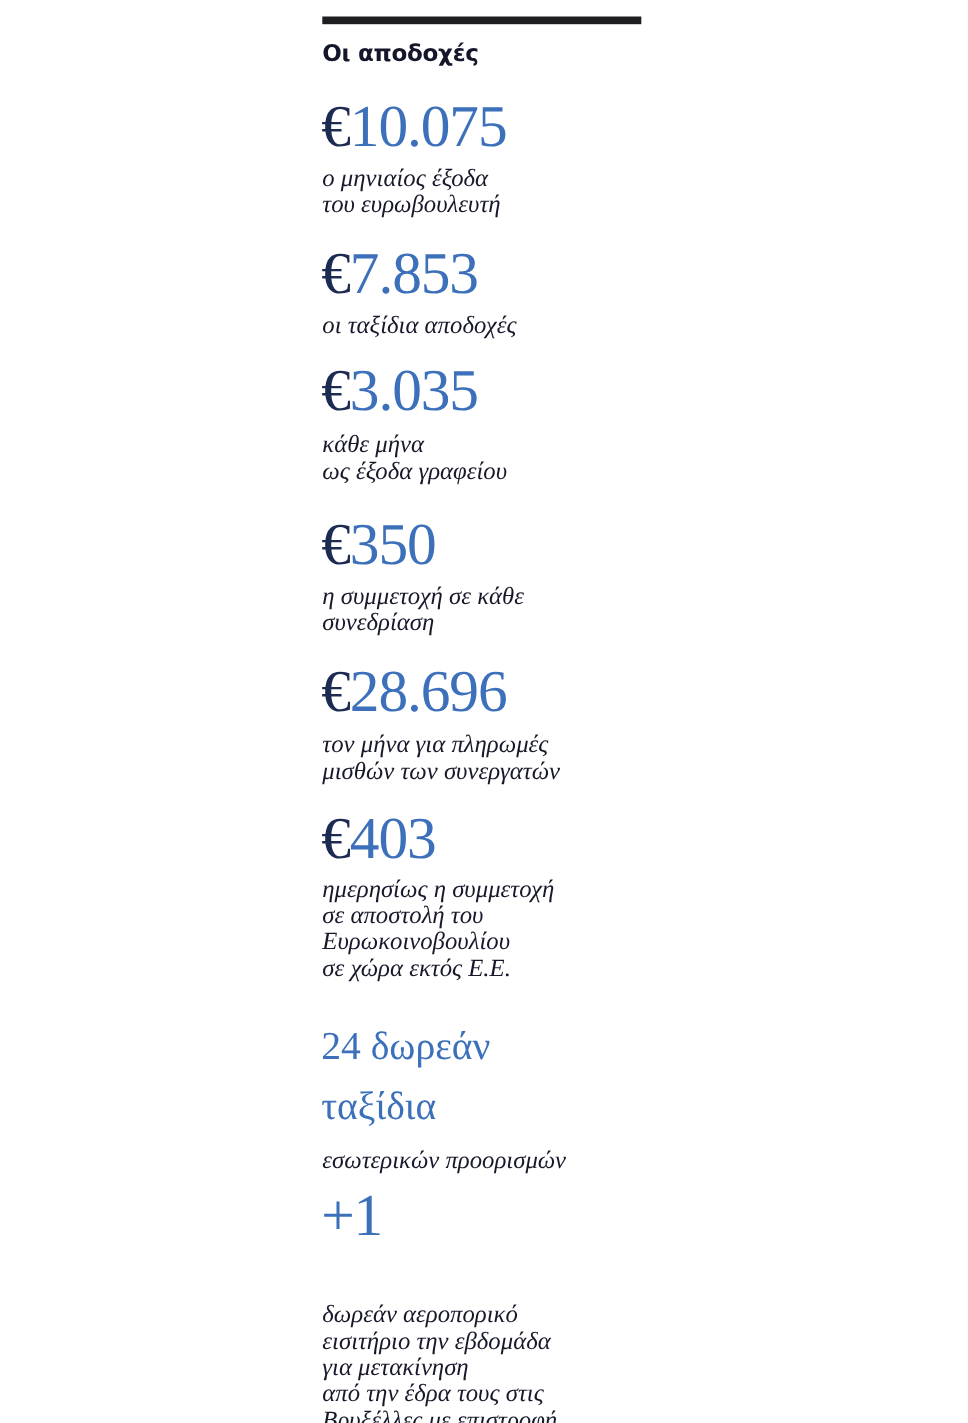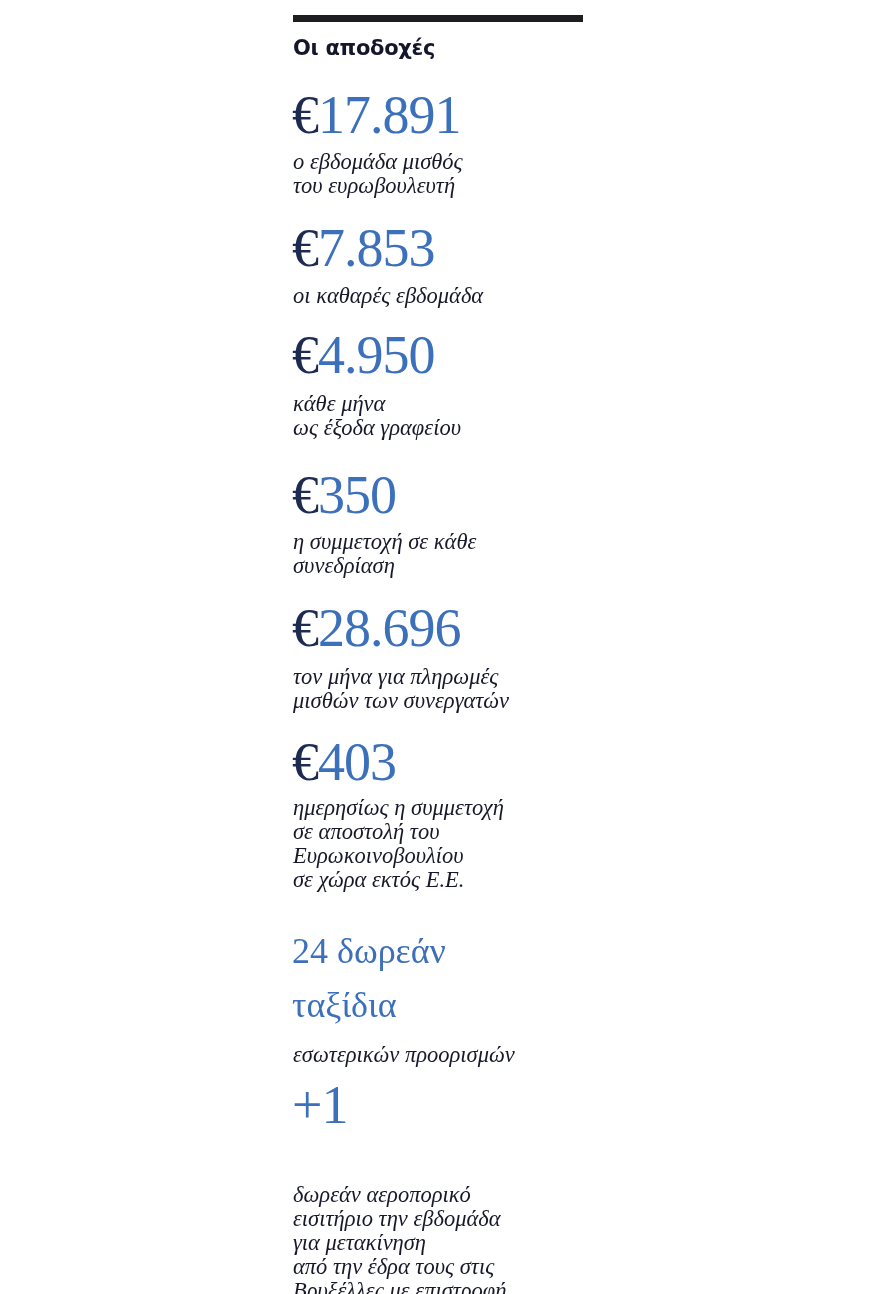--- a/index.html
+++ b/index.html
@@ -62,28 +62,28 @@
     white-space: pre;
   }
 </style>
 </head>
 <body>
 
 <div class="top-rule"></div>
 
 <div class="title">Οι αποδοχές</div>
 
-<div class="figure" style="top:88px;"><span class="cur">€</span><span>17.891</span></div>
-<div class="caption" style="top:150px;">ο εβδομάδα μισθός
+<div class="figure" style="top:88px;"><span class="cur">€</span><span>10.075</span></div>
+<div class="caption" style="top:150px;">ο μηνιαίος έξοδα
 του ευρωβουλευτή</div>
 
 <div class="figure" style="top:221px;"><span class="cur">€</span><span>7.853</span></div>
-<div class="caption" style="top:284px;">οι καθαρές εβδομάδα</div>
+<div class="caption" style="top:284px;">οι ταξίδια αποδοχές</div>
 
-<div class="figure" style="top:328px;"><span class="cur">€</span><span>4.950</span></div>
+<div class="figure" style="top:328px;"><span class="cur">€</span><span>3.035</span></div>
 <div class="caption" style="top:392px;">κάθε μήνα
 ως έξοδα γραφείου</div>
 
 <div class="figure" style="top:468px;"><span class="cur">€</span><span>350</span></div>
 <div class="caption" style="top:530px;">η συμμετοχή σε κάθε
 συνεδρίαση</div>
 
 <div class="figure" style="top:601px;"><span class="cur">€</span><span>28.696</span></div>
 <div class="caption" style="top:665px;">τον μήνα για πληρωμές
 μισθών των συνεργατών</div>

